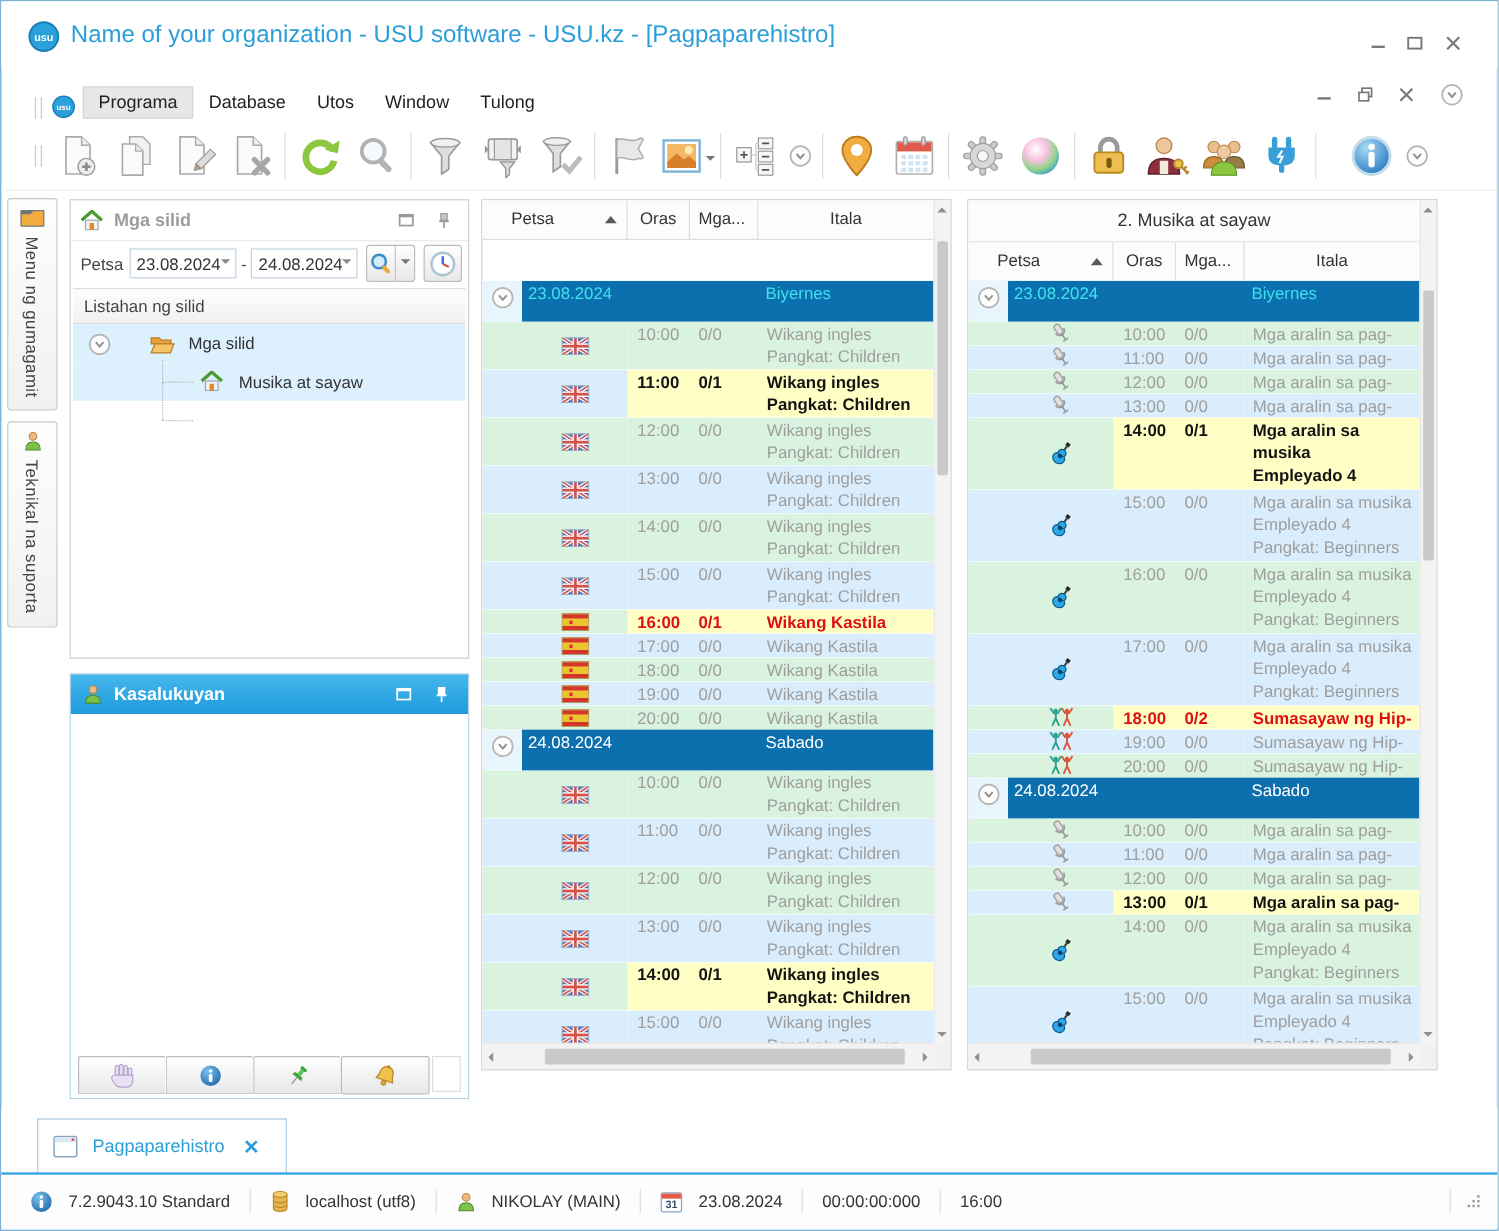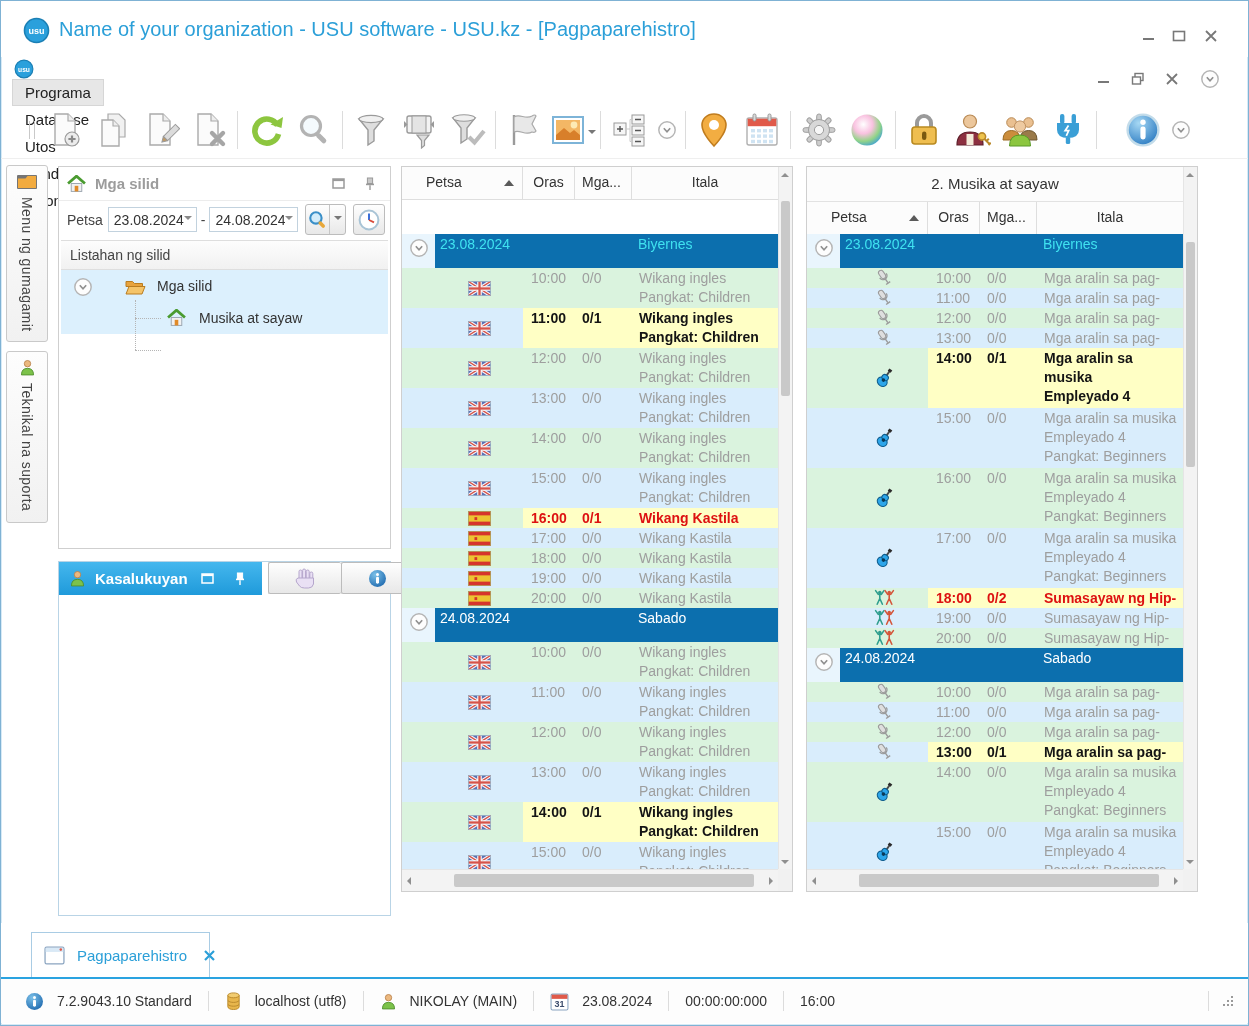--- a/index.html
+++ b/index.html
@@ -8,21 +8,21 @@
   svg{display:block}
   .ic{display:inline-flex;align-items:center;justify-content:center}
 
   
   .titlebar{position:absolute;top:0;left:0;right:0;height:56px;background:#fff;}
   .app-logo{position:absolute;left:22px;top:16px}
   .title-text{position:absolute;left:58px;top:17px;font-size:20px;color:#2b9fd8;white-space:nowrap}
   .winbtn{position:absolute;top:26px;width:22px;height:18px;display:flex;align-items:center;justify-content:center;cursor:default}
 
   
-  .menubar{position:absolute;top:58px;left:11px;right:0;height:40px;display:flex;align-items:flex-start;flex-direction:column;}
+  .menubar{position:absolute;top:58px;left:0;right:0;height:40px;display:flex;align-items:flex-end;}
   .grip{width:4px;height:18px;border-left:1px solid #c9c9c9;border-right:1px solid #c9c9c9;margin-left:28px;margin-right:6px}
   .menu-logo{margin:0 6px 0 2px}
   .menu-item{padding:5px 13px;font-size:15px;color:#222;cursor:default}
   .menu-item.active{background:#e7e7e7;border:1px solid #d6d6d6;padding:4px 12px}
   .mdi-btn{position:absolute;top:11px;width:20px;height:18px;display:flex;align-items:center;justify-content:center}
 
   
   .toolbar{position:absolute;top:100px;left:0;right:0;height:57px;border-bottom:1px solid #efefef;display:flex;align-items:center;}
   #toolbar-groups{display:flex;align-items:center;flex:1}
   .tb-btn{width:48px;height:48px;display:flex;align-items:center;justify-content:center;border-radius:3px}
@@ -60,21 +60,21 @@
   .row-blue{background:#dcf0fd}.row-green{background:#daf3de}
   .tr-chev{position:absolute;left:12px;top:7px}
   .tr-folder{position:absolute;left:64px;top:8px}
   .tr-label0{position:absolute;left:96px}
   .tr-house{position:absolute;left:106px;top:7px}
   .tr-label1{position:absolute;left:138px}
   .dot-v{position:absolute;left:74px;top:30px;height:50px;border-left:1px dotted #b5b5b5}
   .dot-h{position:absolute;left:74px;width:26px;border-top:1px dotted #b5b5b5}
 
   
-  .kas-panel{position:absolute;left:57px;top:560px;width:333px;height:355px;border:1px solid #b9d4e6;background:#fff;box-sizing:border-box;display:flex;flex-direction:row}
+  .kas-panel{position:absolute;left:57px;top:560px;width:333px;height:355px;border:1px solid #b9d4e6;background:#fff;box-sizing:border-box;display:flex;flex-direction:column}
   .k-header{height:33px;background:linear-gradient(#45b7ee,#1f9ada);display:flex;align-items:center;padding:0 10px;flex:none}
   .k-title{color:#fff;font-weight:bold;font-size:15px;margin-left:9px;flex:1}
   .k-fields{position:relative;height:72px;flex:none}
   .k-label{position:absolute;left:10px;font-size:14px;color:#444}
   .k-input{position:absolute;left:106px;width:142px;height:23px;border:1px solid #c2d2de;background:#fff;box-sizing:border-box}
   .k-search{position:absolute;left:254px;top:9px;width:38px;height:56px}
   .k-lock{position:absolute;left:302px;top:26px}
   .k-thead{display:flex;height:27px;margin:0 6px;background:linear-gradient(#fdfdfd,#efefef);border:1px solid #d5d5d5;border-left:none;border-right:none;flex:none}
   .k-th{font-size:14px;color:#444;line-height:25px;padding-left:7px;border-right:1px solid #d9d9d9;box-sizing:border-box;overflow:hidden;white-space:nowrap}
   .k-empty{flex:1}
@@ -117,21 +117,21 @@
   .arr-down{border-top-color:#8f8f8f;margin-bottom:-4px}
   .arr-left{border-right-color:#8f8f8f;margin-left:-4px}
   .arr-right{border-left-color:#8f8f8f;margin-right:-4px}
   .vthumb{position:absolute;left:2px;right:2px;background:#c9c9c9;border-radius:2px}
   .hthumb{position:absolute;top:4px;bottom:4px;background:#c9c9c9;border-radius:2px}
   .s-corner{position:absolute;right:0;bottom:0;width:14px;height:22px;background:#f1f1f1}
 
   
   .tabbar{position:absolute;left:0;right:0;top:922px;height:56px;background:#fff}
   .blue-line{position:absolute;left:0;right:0;bottom:0;height:2px;background:#2aa3e0}
-  .doc-tab{position:absolute;left:30px;bottom:2px;width:179px;height:45px;background:#fff;border:1px solid #a9cce4;border-bottom:none;display:flex;align-items:center;padding:0 12px;box-sizing:border-box}
+  .doc-tab{position:absolute;left:30px;bottom:2px;width:208px;height:45px;background:#fff;border:1px solid #a9cce4;border-bottom:none;display:flex;align-items:center;padding:0 12px;box-sizing:border-box}
   .doc-tab .lbl{color:#2b9fd8;font-size:15px;margin:0 16px 0 12px}
   .statusbar{position:absolute;left:0;right:0;top:978px;height:44px;background:#fdfdfd;display:flex;align-items:center;font-size:14px;color:#333;padding-left:24px;box-sizing:border-box}
   .st-item{display:flex;align-items:center}
   .st-item .txt{margin-left:13px}
   .st-sep{width:1px;height:20px;background:#dcdcdc;margin:0 16px}
   .st-grip{margin-left:auto;margin-right:14px;display:flex;align-items:center}
   .st-grip .st-sep{margin-right:12px}
 </style>
 </head>
 <body>

